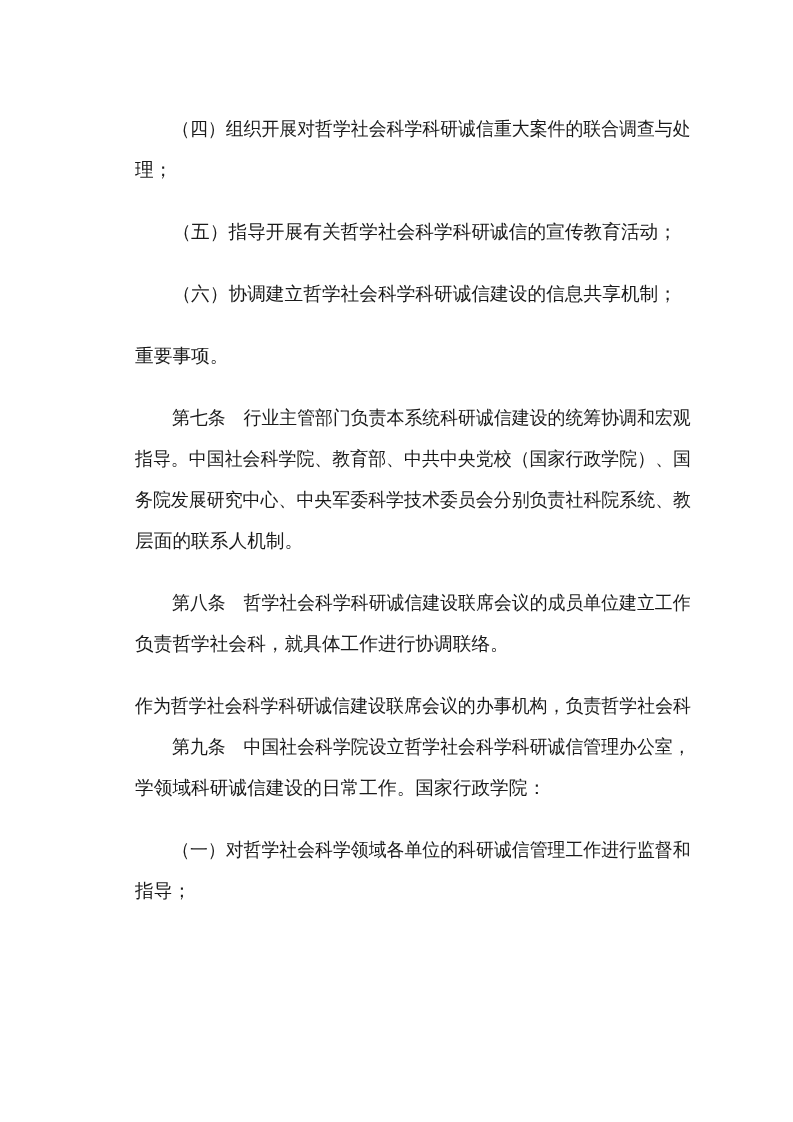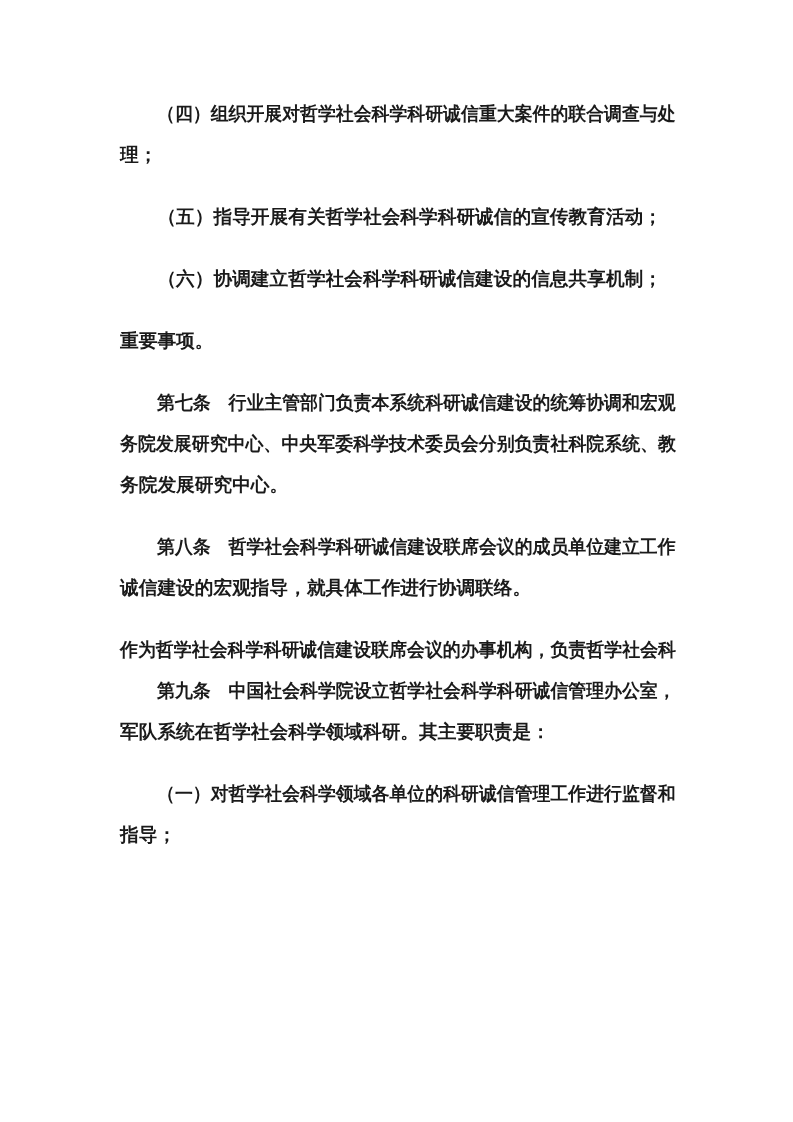--- a/index.html
+++ b/index.html
@@ -11,21 +11,21 @@
     font-family: "Liberation Serif", "DejaVu Serif", serif;
   }
   .page {
     box-sizing: border-box;
     width: 793px;
     height: 1122px;
     padding: 92px 118px 0 119px;
     background: #ffffff;
   }
   .doc-body { width: 556px; }
-  .para { margin: 1px; font-weight: bold; }
+  .para { margin: 16px; }
   .para + .para { margin-top: 21px; }
   .line {
     font-size: 18.7px;
     line-height: 41px;
     height: 41px;
     white-space: nowrap;
     color: #1a1a1a;
     overflow: visible;
   }
   .line.indent { padding-left: 37.4px; }
@@ -48,30 +48,31 @@
         <div class="line indent"><span class="line-text">（五）指导开展有关哲学社会科学科研诚信的宣传教育活动；</span></div>
       </div>
       <div class="para">
         <div class="line indent"><span class="line-text">（六）协调建立哲学社会科学科研诚信建设的信息共享机制；</span></div>
       </div>
       <div class="para">
         <div class="line"><span class="line-text">重要事项。</span></div>
       </div>
       <div class="para">
         <div class="line indent fill"><span class="line-text" style="transform: scaleX(0.956937);">第七条　行业主管部门负责本系统科研诚信建设的统筹协调和宏观</span></div>
+        <div class="line fill"><span class="line-text" style="transform: scaleX(0.959758);">指导。中国社会科学院、教育部、中共中央党校（国家行政学院）、国</span></div>
         <div class="line fill"><span class="line-text" style="transform: scaleX(0.959758);">务院发展研究中心、中央军委科学技术委员会分别负责社科院系统、教</span></div>
-        <div class="line"><span class="line-text">务院发展研究中心。</span></div>
+        <div class="line"><span class="line-text">层面的联系人机制。</span></div>
       </div>
       <div class="para">
         <div class="line indent fill"><span class="line-text" style="transform: scaleX(0.956937);">第八条　哲学社会科学科研诚信建设联席会议的成员单位建立工作</span></div>
-        <div class="line"><span class="line-text">诚信建设的宏观指导，就具体工作进行协调联络。</span></div>
+        <div class="line"><span class="line-text">负责哲学社会科，就具体工作进行协调联络。</span></div>
       </div>
       <div class="para">
         <div class="line fill"><span class="line-text" style="transform: scaleX(0.959758);">作为哲学社会科学科研诚信建设联席会议的办事机构，负责哲学社会科</span></div>
         <div class="line indent fill"><span class="line-text" style="transform: scaleX(0.956937);">第九条　中国社会科学院设立哲学社会科学科研诚信管理办公室，</span></div>
-        <div class="line"><span class="line-text">军队系统在哲学社会科学领域科研。其主要职责是：</span></div>
+        <div class="line"><span class="line-text">学领域科研诚信建设的日常工作。国家行政学院：</span></div>
       </div>
       <div class="para">
         <div class="line indent fill"><span class="line-text" style="transform: scaleX(0.956937);">（一）对哲学社会科学领域各单位的科研诚信管理工作进行监督和</span></div>
         <div class="line"><span class="line-text">指导；</span></div>
       </div>
     </div>
 </div>
 
 </body></html>

